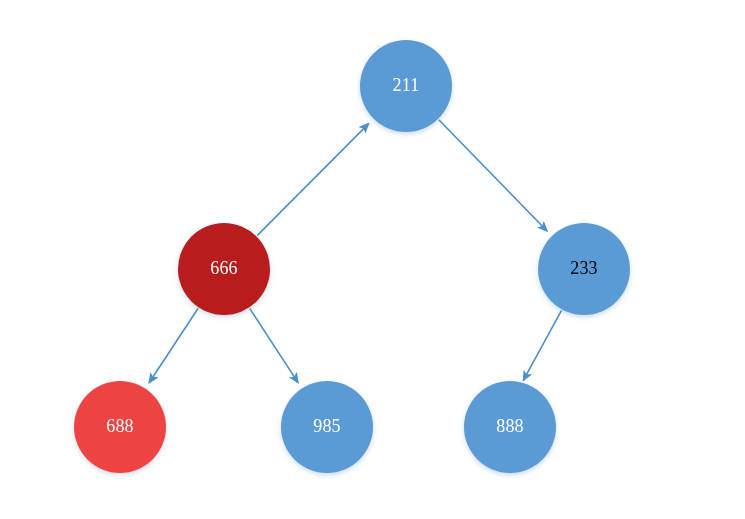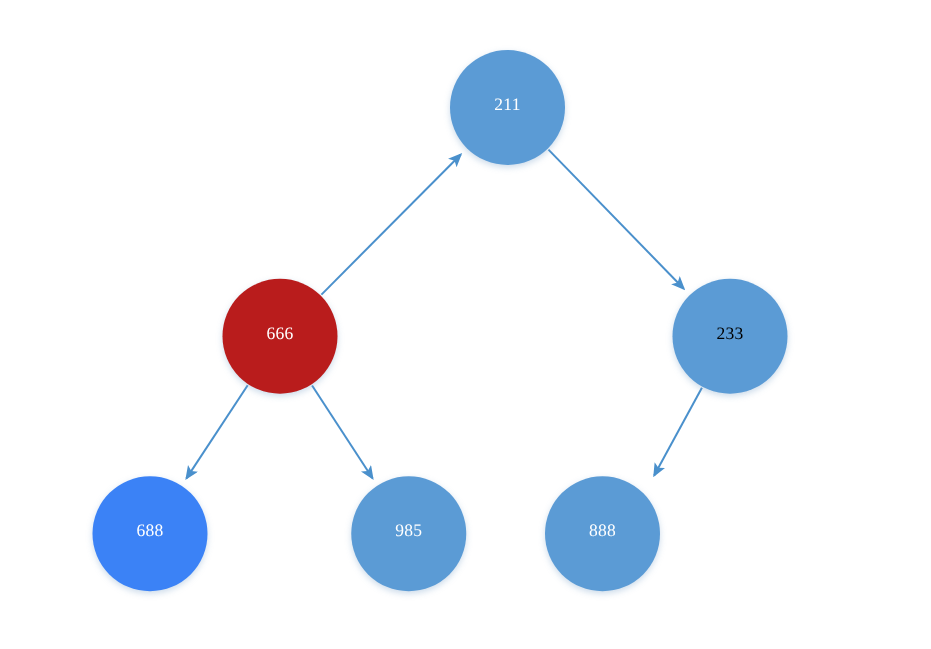--- a/index.html
+++ b/index.html
@@ -25,21 +25,21 @@
     height: 519px;
   }
   .tree-node {
     position: absolute;
     border-radius: 50%;
     display: flex;
     align-items: center;
     justify-content: center;
     color: #ffffff;
     font-family: "Liberation Serif", "DejaVu Serif", serif;
-    font-size: 14px;
+    font-size: 18px;
     line-height: 1;
     letter-spacing: 0.2px;
     box-shadow: 0 2px 5px rgba(120,160,200,0.38);
     user-select: none;
   }
   .node-label {
     display: block;
     transform: translateY(-1px);
   }
 </style>
@@ -66,24 +66,24 @@
   <div id="nodes-group">
       <div class="tree-node" style="left: 360px; top: 40px; width: 92px; height: 92px; background: rgb(91, 155, 213); color: rgb(255, 255, 255);">
         <span class="node-label">211</span>
       </div>
       <div class="tree-node" style="left: 178px; top: 223px; width: 92px; height: 92px; background: #b91c1c; color: rgb(255, 255, 255);">
         <span class="node-label">666</span>
       </div>
       <div class="tree-node" style="left: 538px; top: 223px; width: 92px; height: 92px; background: rgb(91, 155, 213); color: #000000;">
         <span class="node-label">233</span>
       </div>
-      <div class="tree-node" style="left: 74px; top: 381px; width: 92px; height: 92px; background: #3b82f6; color: rgb(255, 255, 255);">
+      <div class="tree-node" style="left: 74px; top: 381px; width: 92px; height: 92px; background: #ef4444; color: rgb(255, 255, 255);">
         <span class="node-label">688</span>
       </div>
       <div class="tree-node" style="left: 281px; top: 381px; width: 92px; height: 92px; background: rgb(91, 155, 213); color: rgb(255, 255, 255);">
         <span class="node-label">985</span>
       </div>
-      <div class="tree-node" style="left: 436px; top: 381px; width: 92px; height: 92px; background: rgb(91, 155, 213); color: rgb(255, 255, 255);">
+      <div class="tree-node" style="left: 464px; top: 381px; width: 92px; height: 92px; background: rgb(91, 155, 213); color: rgb(255, 255, 255);">
         <span class="node-label">888</span>
       </div>
     </div>
 
 </div>
 
 </body></html>

